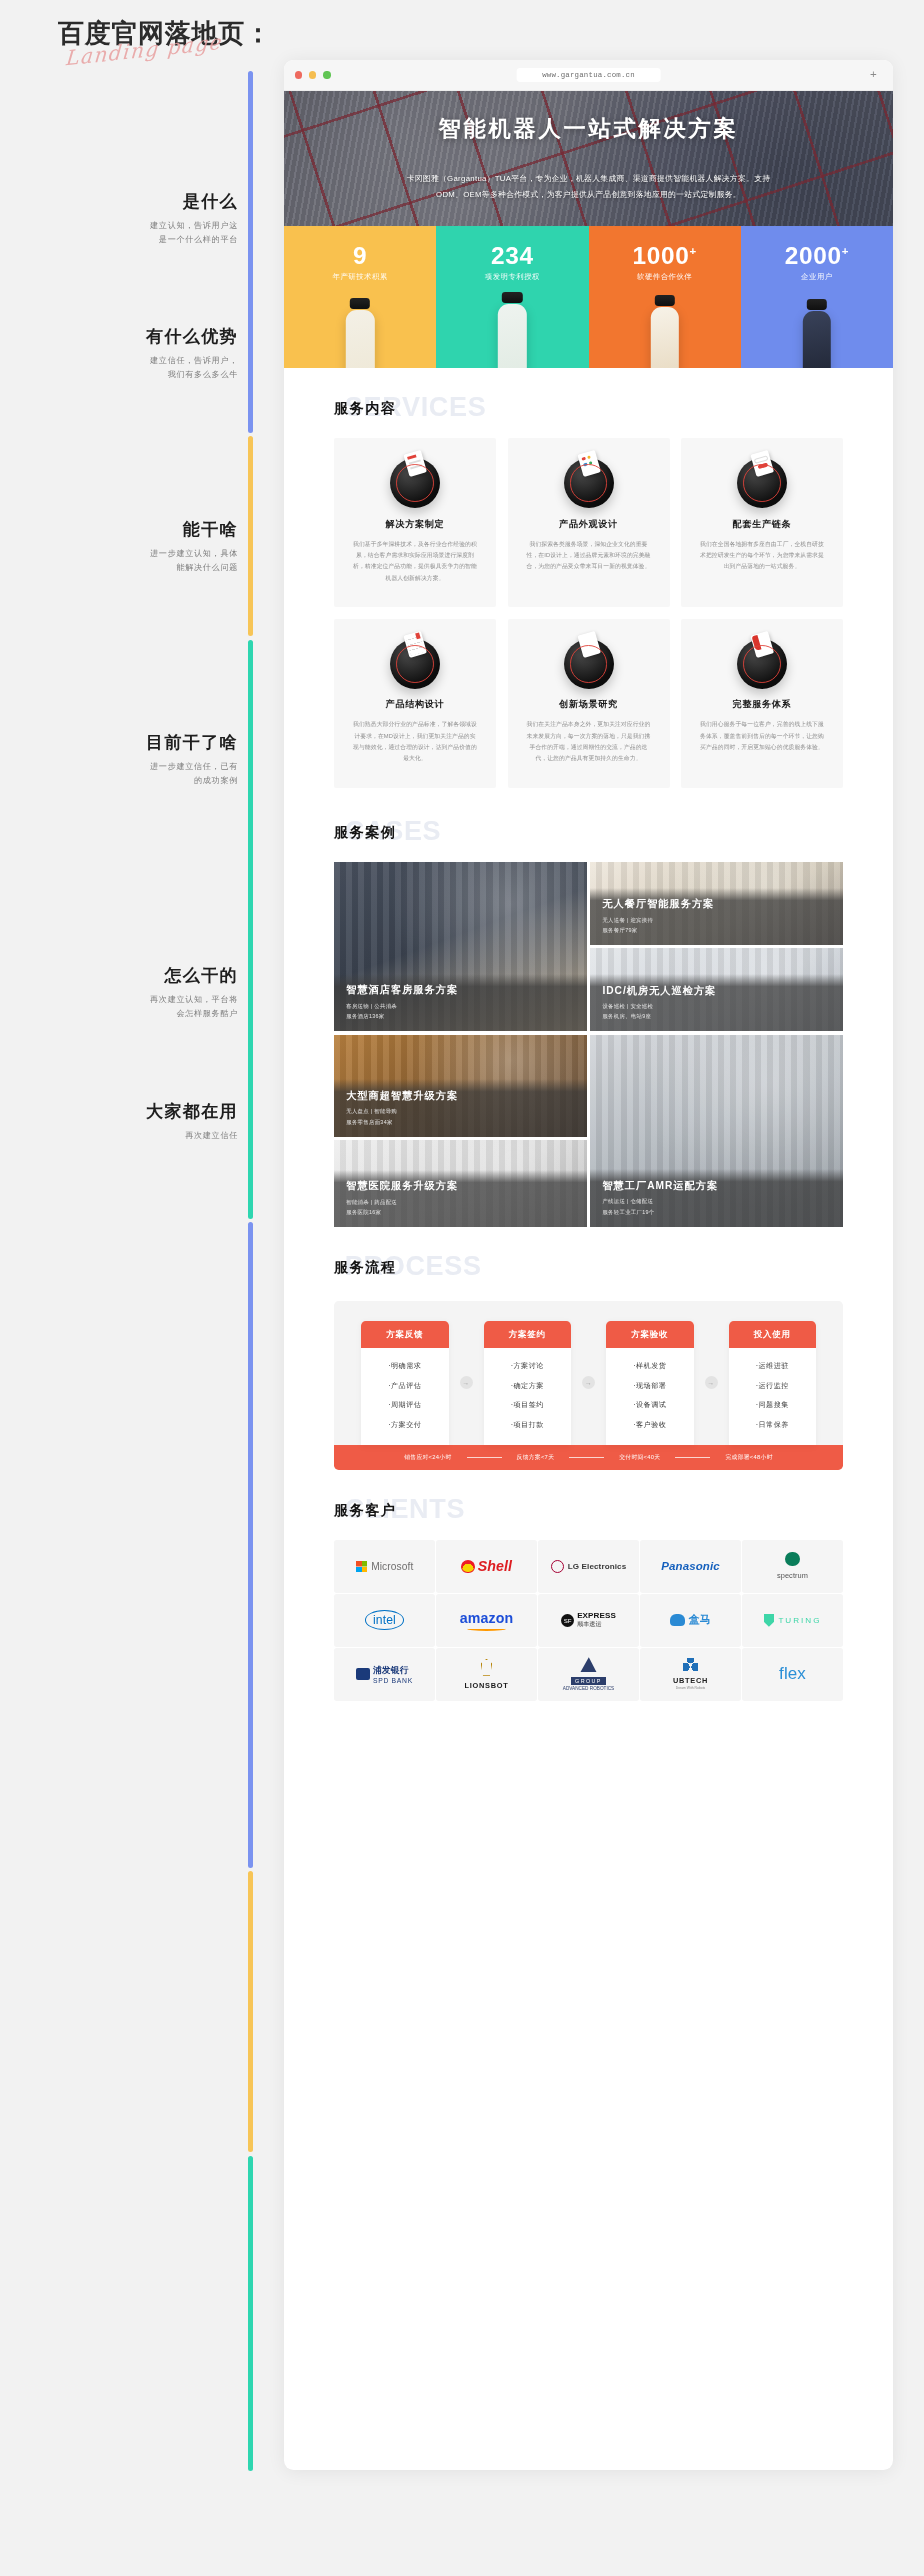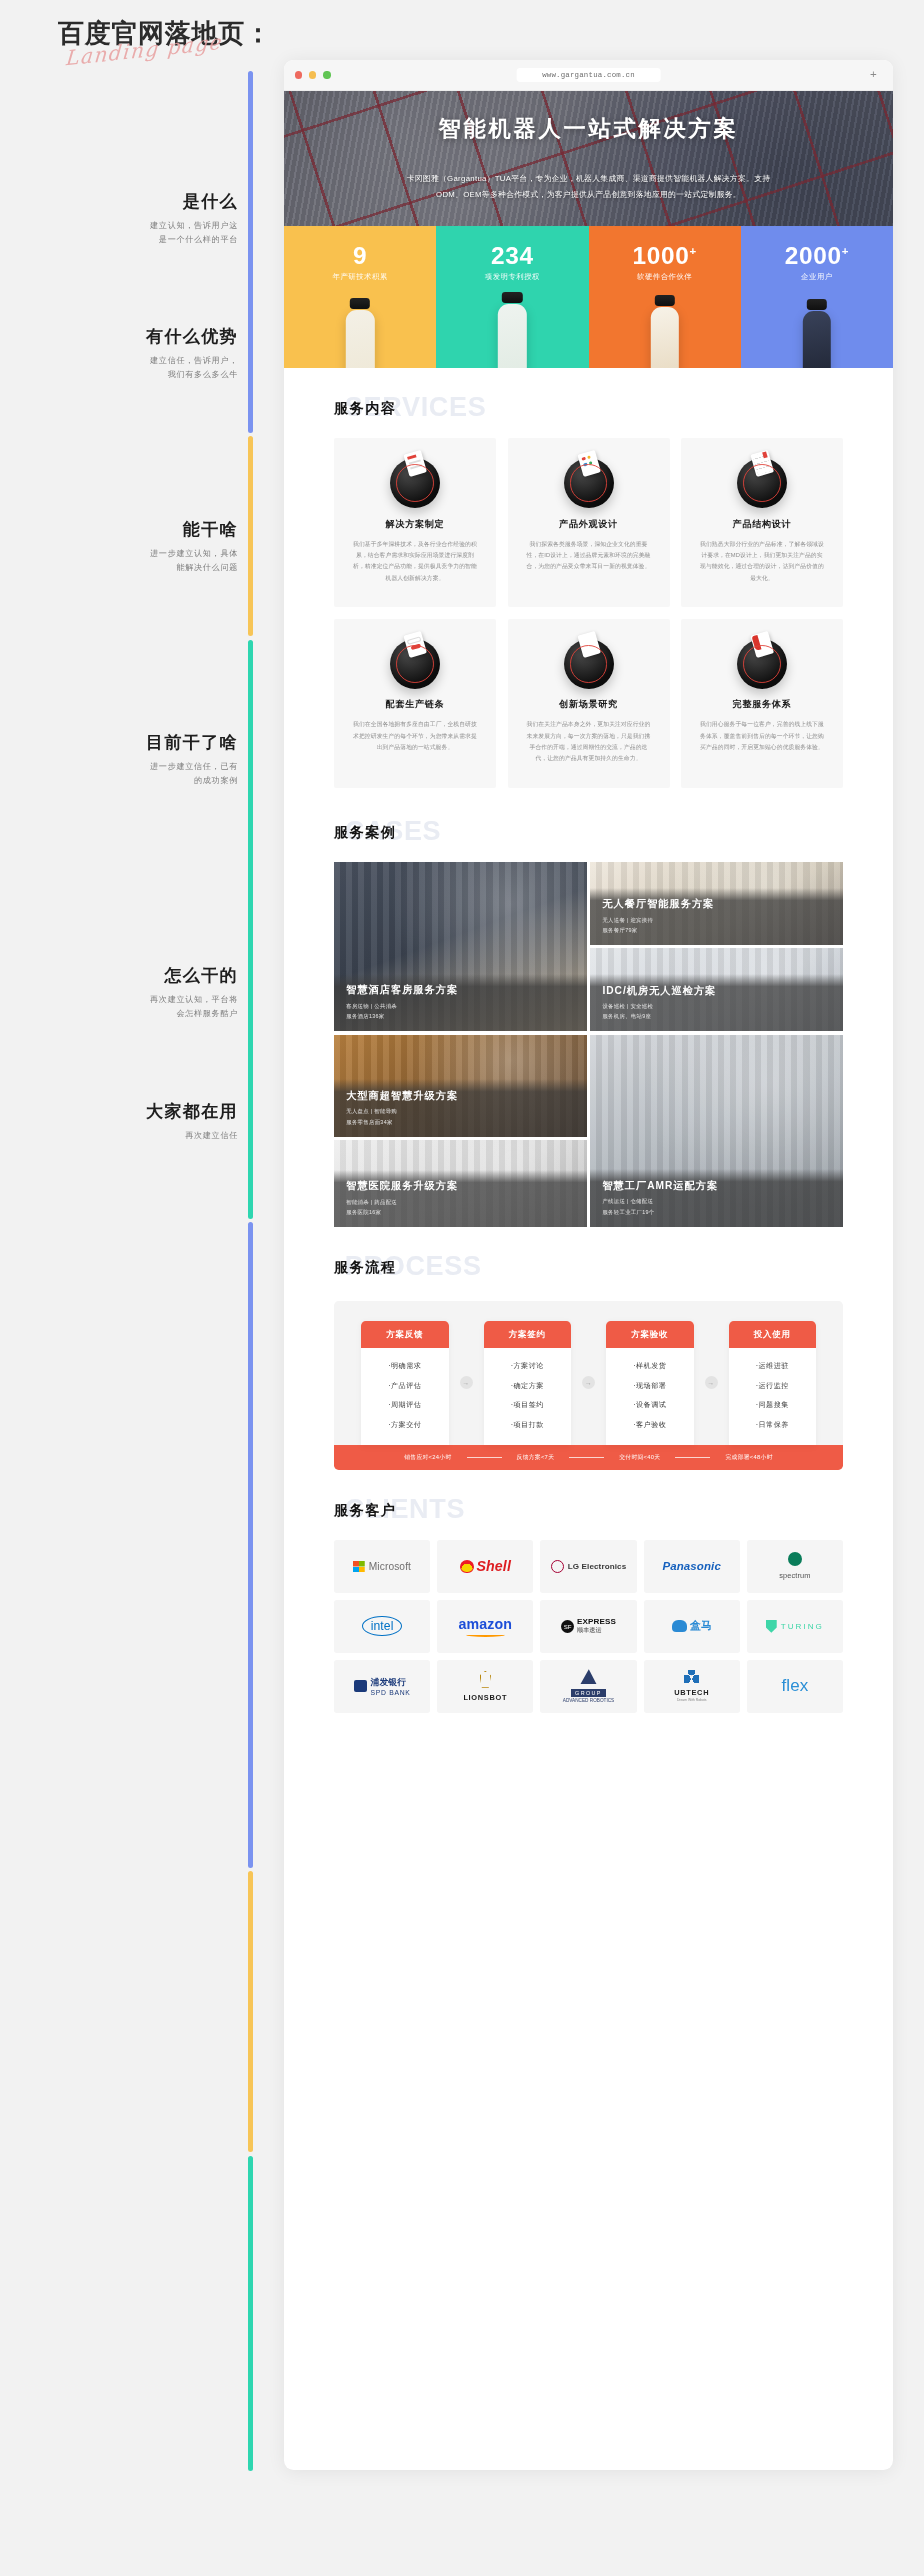--- a/index.html
+++ b/index.html
@@ -134,21 +134,21 @@
   .arrow-c { width:13px; height:13px; border-radius:50%; background:#e3e3e3;
              display:flex; align-items:center; justify-content:center;
              color:#a6a6a6; font-size:6.8px; }
   .proc-bar { background:#ef5b46; border-radius:0 0 4.7px 4.7px; margin:0 -27px;
               display:flex; align-items:center; justify-content:center; gap:15px;
               padding:8.1px 0; }
   .pb-t { font-size:5.8px; color:#fff; letter-spacing:0.3px; }
   .pb-l { width:35px; height:0.7px; background:rgba(255,255,255,.75); }
 
   
-  .cli-grid { display:grid; grid-template-columns:repeat(5,1fr); gap:7px; padding-bottom:47px; }
+  .cli-grid { display:grid; grid-template-columns:repeat(5,1fr); gap:1px; padding-bottom:47px; }
   .cli { background:#f5f5f5; border-radius:2.7px; height:53px;
          display:flex; align-items:center; justify-content:center; }
   .cli-txt { font-size:8.8px; font-weight:bold; letter-spacing:0.1px; }
 </style>
 </head>
 <body>
 
 <div class="page-title-wrap">
   <div class="page-title">百度官网落地页：</div>
   <div class="page-subtitle-script">Landing page</div>
@@ -271,36 +271,36 @@
               <div style="position:absolute;top:9.5px;left:3.4px;width:3.4px;height:3.4px;border-radius:50%;background:#2f8fd8"></div>
               <div style="position:absolute;top:9.5px;left:8.8px;width:3.4px;height:3.4px;border-radius:50%;background:#3ba85b"></div>
             </div>
           </div>
           <div class="svc-title">产品外观设计</div>
           <div class="svc-desc">我们探索各类服务场景，深知企业文化的重要性，在ID设计上，通过品牌元素和环境的完美融合，为您的产品受众带来耳目一新的视觉体验。</div>
         </div>
         <div class="svc-card">
           <div class="svc-ico">
             <div class="svc-chip">
-              <div style="position:absolute;inset:2px;background:repeating-linear-gradient(0deg,#fff 0 4.7px,#d9d9d9 4.7px 5.4px),repeating-linear-gradient(90deg,transparent 0 4.7px,#d9d9d9 4.7px 5.4px)"></div>
-              <div style="position:absolute;top:1.4px;right:1.4px;width:4.7px;height:6.1px;background:#e0423a"></div>
-            </div>
-          </div>
-          <div class="svc-title">产品结构设计</div>
-          <div class="svc-desc">我们熟悉大部分行业的产品标准，了解各领域设计要求，在MD设计上，我们更加关注产品的实现与能效化，通过合理的设计，达到产品价值的最大化。</div>
+              <div style="position:absolute;top:4.7px;left:2px;width:13.5px;height:5.4px;border-radius:6.1px;background:#fff;border:1.4px solid #ddd"></div>
+              <div style="position:absolute;top:12.2px;left:4.1px;width:9.5px;height:4.1px;border-radius:4.7px;background:#e0423a"></div>
+            </div>
+          </div>
+          <div class="svc-title">配套生产链条</div>
+          <div class="svc-desc">我们在全国各地拥有多座自由工厂，全栈自研技术把控研发生产的每个环节，为您带来从需求提出到产品落地的一站式服务。</div>
         </div>
         <div class="svc-card">
           <div class="svc-ico">
             <div class="svc-chip">
-              <div style="position:absolute;top:4.7px;left:2px;width:13.5px;height:5.4px;border-radius:6.1px;background:#fff;border:1.4px solid #ddd"></div>
-              <div style="position:absolute;top:12.2px;left:4.1px;width:9.5px;height:4.1px;border-radius:4.7px;background:#e0423a"></div>
-            </div>
-          </div>
-          <div class="svc-title">配套生产链条</div>
-          <div class="svc-desc">我们在全国各地拥有多座自由工厂，全栈自研技术把控研发生产的每个环节，为您带来从需求提出到产品落地的一站式服务。</div>
+              <div style="position:absolute;inset:2px;background:repeating-linear-gradient(0deg,#fff 0 4.7px,#d9d9d9 4.7px 5.4px),repeating-linear-gradient(90deg,transparent 0 4.7px,#d9d9d9 4.7px 5.4px)"></div>
+              <div style="position:absolute;top:1.4px;right:1.4px;width:4.7px;height:6.1px;background:#e0423a"></div>
+            </div>
+          </div>
+          <div class="svc-title">产品结构设计</div>
+          <div class="svc-desc">我们熟悉大部分行业的产品标准，了解各领域设计要求，在MD设计上，我们更加关注产品的实现与能效化，通过合理的设计，达到产品价值的最大化。</div>
         </div>
         <div class="svc-card">
           <div class="svc-ico">
             <div class="svc-chip">
               <div style="position:absolute;top:3.4px;left:4.1px;width:10.2px;height:10.2px;border-radius:50%;border:1.7px solid #fff"></div>
               <div style="position:absolute;top:13px;left:11.5px;width:6.1px;height:1.7px;background:#fff;transform:rotate(42deg)"></div>
             </div>
           </div>
           <div class="svc-title">创新场景研究</div>
           <div class="svc-desc">我们在关注产品本身之外，更加关注对应行业的未来发展方向，每一次方案的落地，只是我们携手合作的开端，通过周期性的交流，产品的迭代，让您的产品具有更加持久的生命力。</div>

